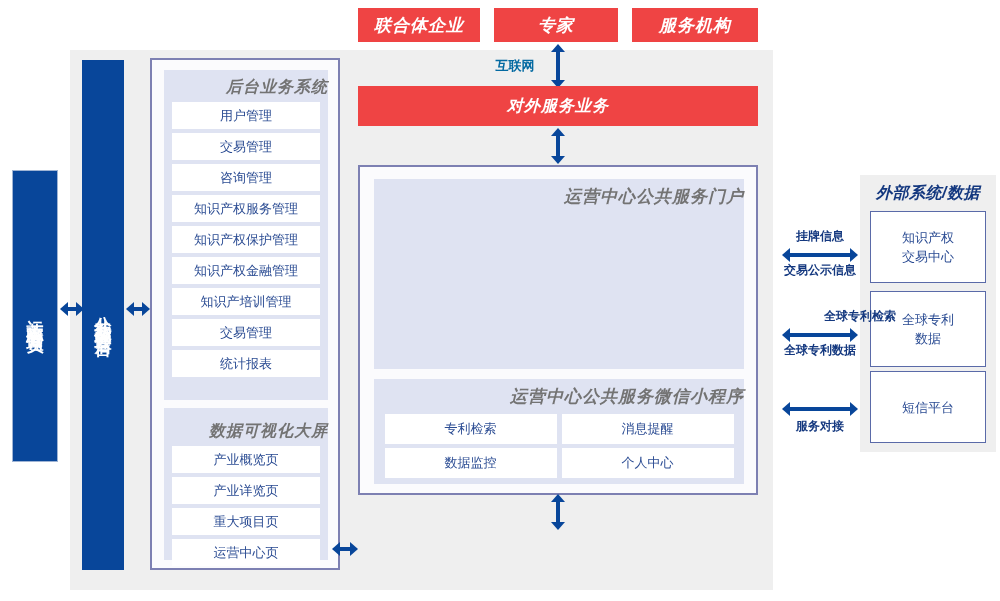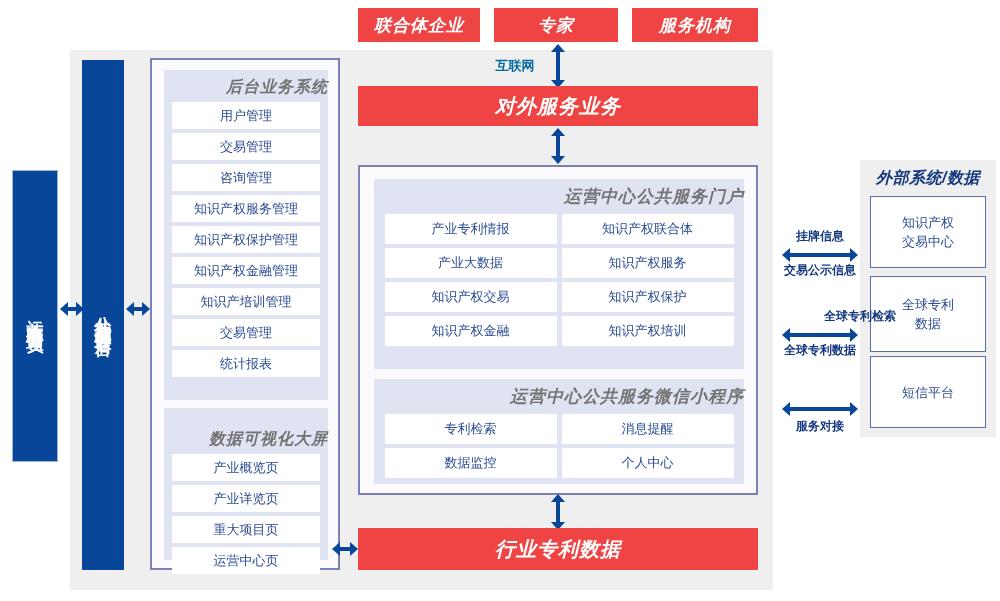--- a/index.html
+++ b/index.html
@@ -68,43 +68,43 @@
   }
   .cell{
     background:#ffffff;color:#2b4c93;font-size:13px;
     display:flex;align-items:center;justify-content:center;
     box-sizing:border-box;
   }
 
   
   #backoffice-panel{left:150px;top:58px;width:190px;height:512px;}
   #backoffice-group{position:absolute;left:12px;top:10px;width:164px;height:330px;padding-top:7px;}
-  #bigscreen-group{position:absolute;left:12px;top:348px;width:164px;height:152px;padding-top:21px;}
+  #bigscreen-group{position:absolute;left:12px;top:348px;width:164px;height:152px;padding-top:13px;}
   #backoffice-group .cell,#bigscreen-group .cell{
     margin:4px 8px 0 8px;height:27px;
   }
 
   
-  #external-service-bar{left:358px;top:86px;width:400px;height:40px;font-size:20px;}
+  #external-service-bar{left:358px;top:86px;width:400px;height:40px;font-size:16px;}
   #internet-label{
     position:absolute;left:487px;top:57px;width:56px;
     color:#0369a1;font-weight:bold;font-size:13px;text-align:center;
   }
 
   #portal-panel{left:358px;top:165px;width:400px;height:330px;}
   #portal-group{position:absolute;left:14px;top:12px;width:370px;height:190px;padding-top:6px;}
   #miniapp-group{position:absolute;left:14px;top:212px;width:370px;height:105px;padding-top:6px;}
   .grid2{display:flex;flex-wrap:wrap;padding:2px 8px 0 8px;}
   .grid2 .cell{width:calc(50% - 5px);height:30px;margin:4px 2.5px 0 2.5px;}
 
   #industry-data-bar{left:358px;top:528px;width:400px;height:42px;font-size:20px;}
 
   
   #external-panel{
-    position:absolute;left:860px;top:160px;width:136px;height:277px;background:#efefef;
+    position:absolute;left:860px;top:175px;width:136px;height:277px;background:#efefef;
   }
   #external-title{
     text-align:center;color:#14387f;font-weight:bold;font-style:italic;
     font-size:16px;padding-top:8px;letter-spacing:.5px;
   }
   .extbox{
     position:absolute;left:10px;width:116px;background:#ffffff;
     border:1px solid #5a6aa8;box-sizing:border-box;color:#2b4c93;font-size:13px;
     display:flex;align-items:center;justify-content:center;text-align:center;line-height:19px;
   }
@@ -178,50 +178,39 @@
       <div class="cell">产业详览页</div>
       <div class="cell">重大项目页</div>
       <div class="cell">运营中心页</div>
     </div>
   </div>
 
   <div class="panel" id="portal-panel">
 
     <div class="group" id="portal-group">
       <div class="group-title" style="font-size:17px;">运营中心公共服务门户</div>
-      <div class="grid2">
-        <div class="cell">产业专利情报</div>
-        <div class="cell">知识产权联合体</div>
-        <div class="cell">产业大数据</div>
-        <div class="cell">知识产权服务</div>
-        <div class="cell">知识产权交易</div>
-        <div class="cell">知识产权保护</div>
-        <div class="cell">知识产权金融</div>
-        <div class="cell">知识产权培训</div>
-      </div>
     </div>
 
     <div class="group" id="miniapp-group">
       <div class="group-title" style="font-size:17px;">运营中心公共服务微信小程序</div>
       <div class="grid2">
         <div class="cell">专利检索</div>
         <div class="cell">消息提醒</div>
         <div class="cell">数据监控</div>
         <div class="cell">个人中心</div>
       </div>
     </div>
   </div>
 
   <div class="arrow-v" style="left:551px;top:494px;height:36px;">
     <div class="shaft"></div>
       <div class="hd u"></div>
       <div class="hd d"></div>
   </div>
 
-  <div class="bluebar" id="industry-data-bar">行业专利数据</div>
 
   <div class="arrow-h" style="left:332px;top:542px;width:26px;">
     <div class="shaft"></div>
       <div class="hd l"></div>
       <div class="hd r"></div>
   </div>
 
   <div id="external-panel">
     <div id="external-title">外部系统/数据</div>
     <div class="extbox" id="extbox-0">

